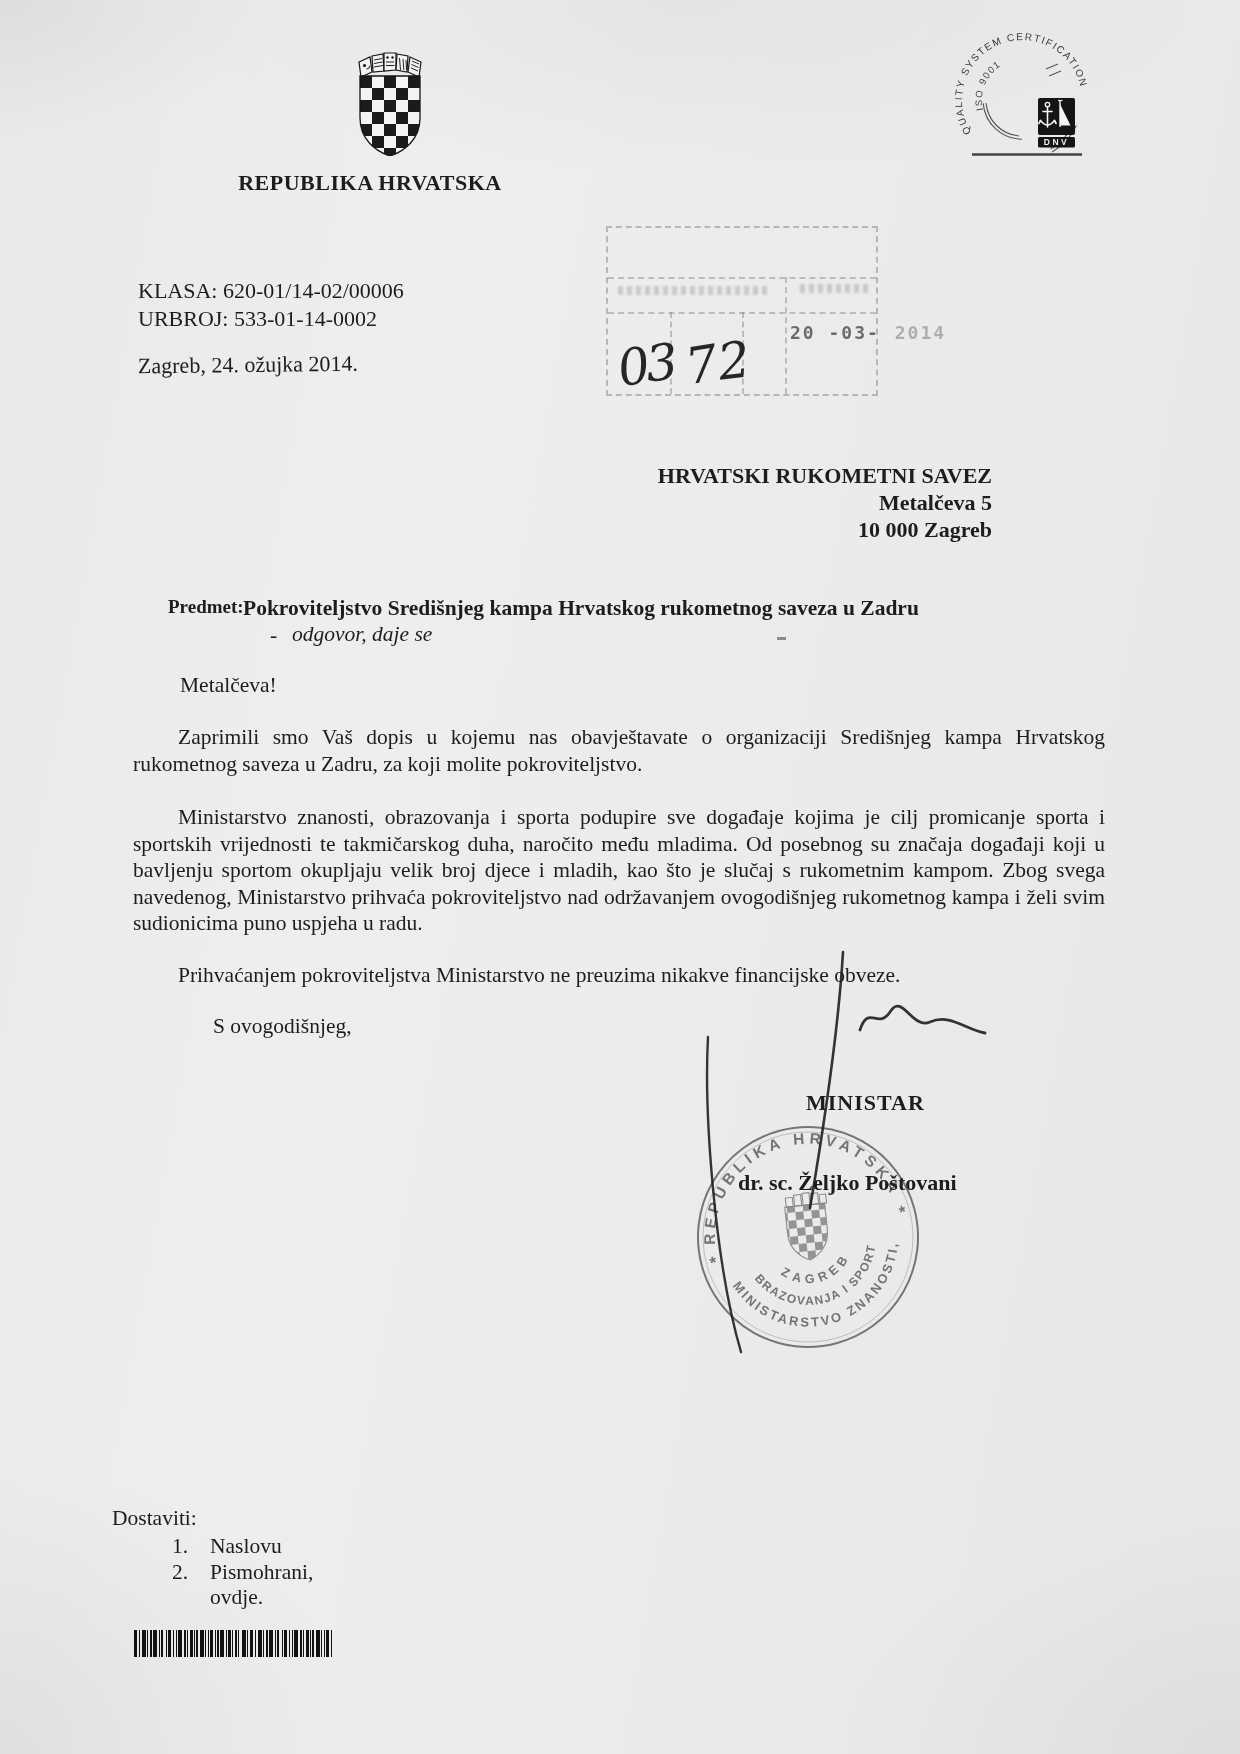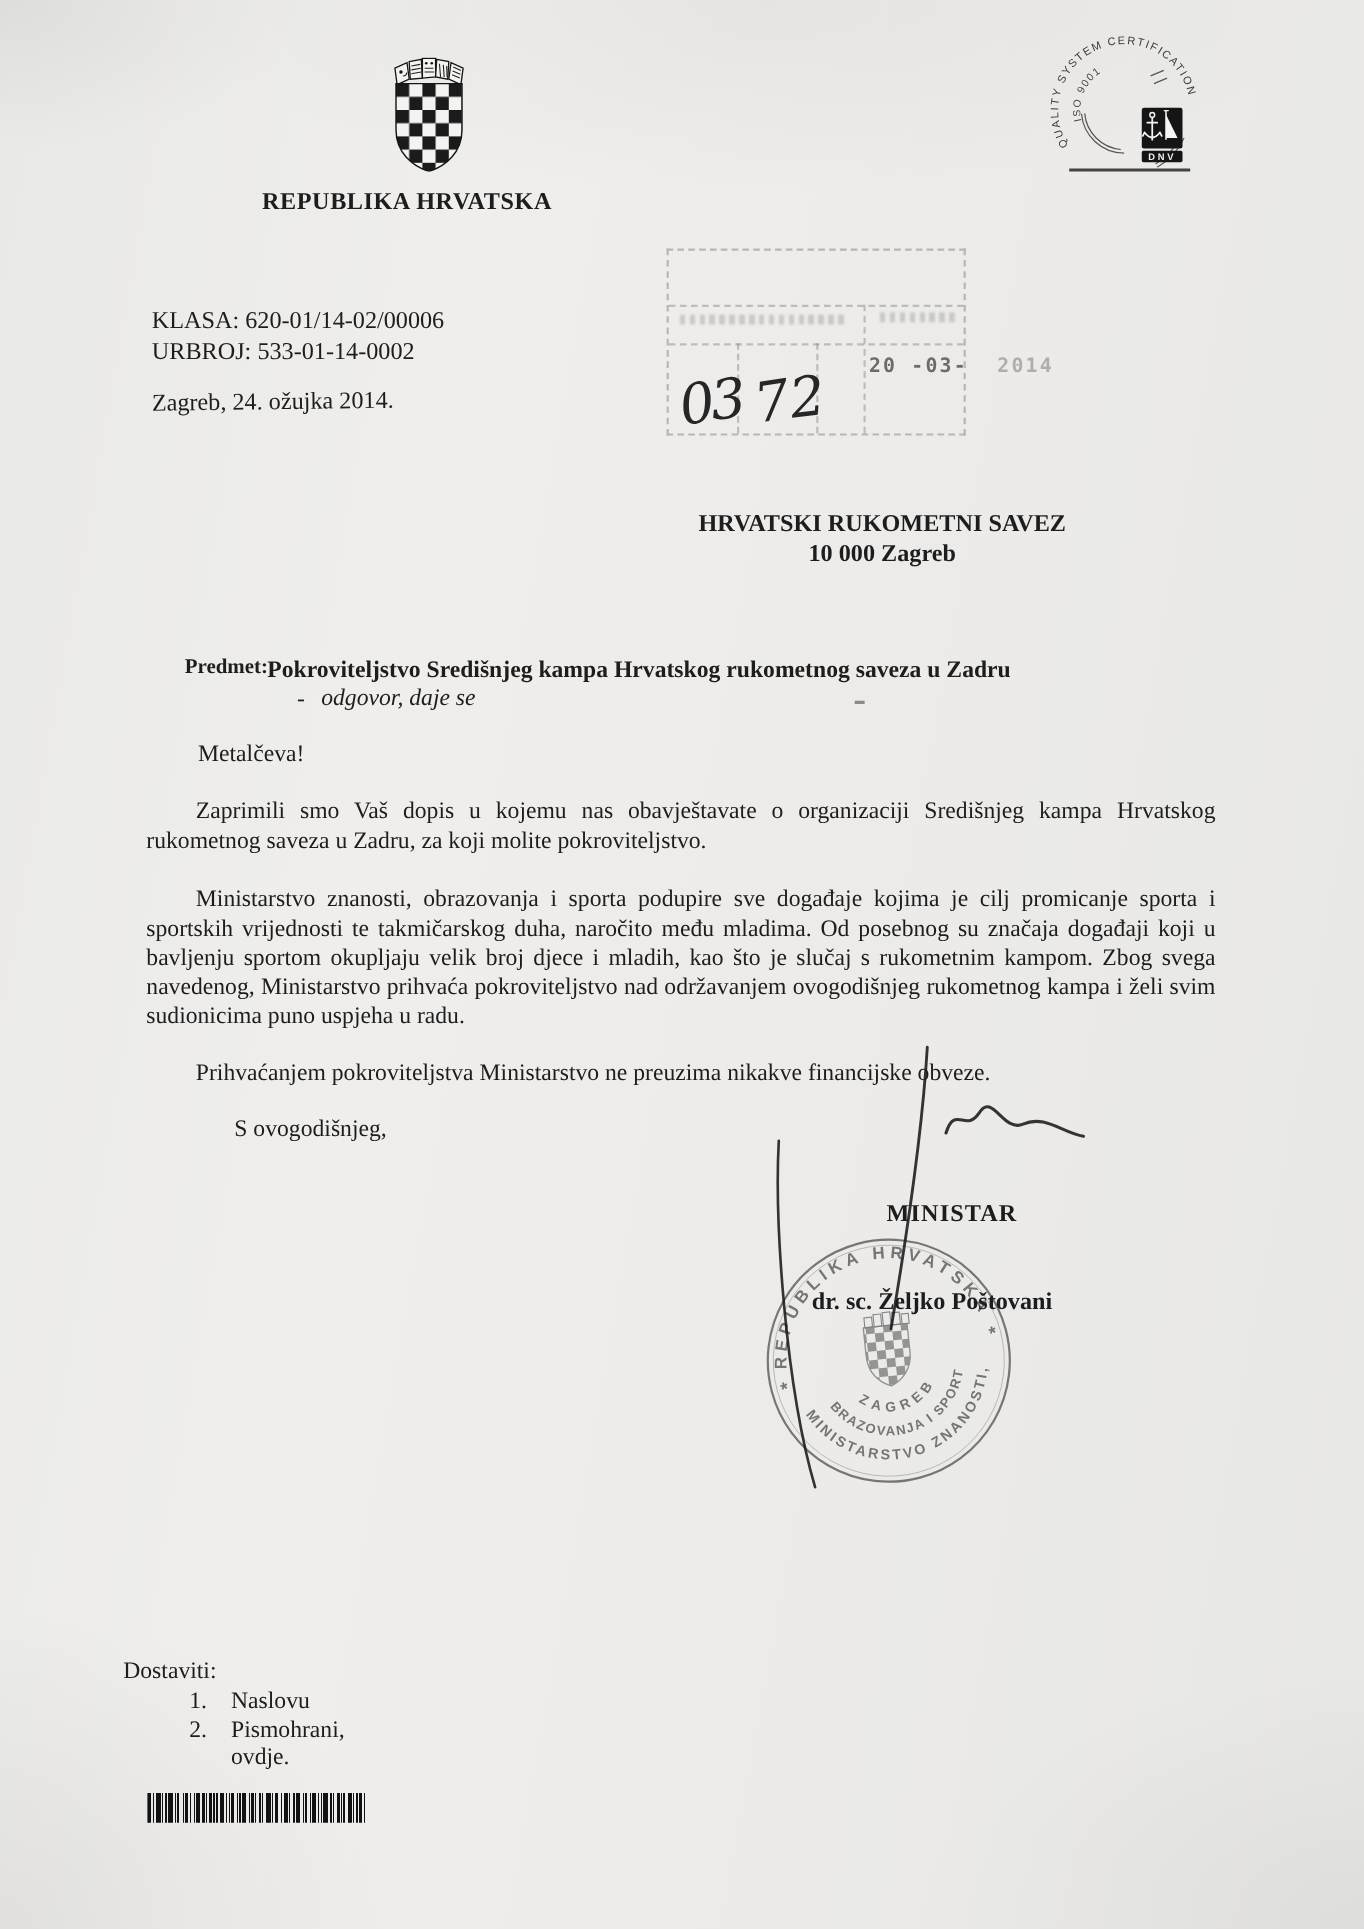--- a/index.html
+++ b/index.html
@@ -24,24 +24,24 @@
   
   .rstamp{left:606px;top:226px;width:268px;height:166px;border:2px dashed rgba(130,130,130,.5);}
   .rstamp .hline{position:absolute;left:0;width:100%;border-top:2px dashed rgba(130,130,130,.45);}
   .rstamp .vline{position:absolute;border-left:2px dashed rgba(130,130,130,.45);}
   .smudge{position:absolute;height:9px;filter:blur(1.2px);opacity:.5;
     background:repeating-linear-gradient(90deg,rgba(110,110,110,.55) 0 5px,transparent 5px 9px);}
   .hand-digit{position:absolute;font-family:"DejaVu Serif",serif;font-style:italic;font-weight:500;
     font-size:50px;line-height:1;color:#262626;}
   .date-stamp{position:absolute;font-family:"DejaVu Sans Mono",monospace;font-weight:bold;
     font-size:18px;letter-spacing:2px;color:#4c4c4c;white-space:nowrap;}
-  .date-stamp .year{opacity:.38;margin-left:14px;}
+  .date-stamp .year{opacity:.38;margin-left:2px;}
   .date-stamp .pre{opacity:.8;}
   
-  .recipient{left:612px;top:462px;width:380px;text-align:center;font-weight:bold;}
+  .recipient{left:612px;top:462px;width:380px;text-align:right;font-weight:bold;}
   .recipient div{font-size:22px;line-height:27px;}
   
   .subject-label{left:168px;top:596px;font-size:19px;font-weight:bold;}
   .subject-title{left:243px;top:596px;width:810px;font-size:21.5px;font-weight:bold;}
   .subject-dash{left:270px;top:623px;font-size:21.5px;}
   .subject-sub{left:292px;top:622px;font-size:21.5px;font-style:italic;}
   .stray-dash{left:777px;top:637px;width:9px;height:2.5px;background:#3c3c3c;opacity:.55;}
   
   .para{left:133px;width:972px;text-align:justify;}
   .indent{text-indent:45px;}
@@ -157,20 +157,21 @@
     <span class="hand-digit" style="left:78px;top:112px;transform:rotate(-9deg);">7</span>
     <span class="hand-digit" style="left:110px;top:108px;transform:rotate(-7deg);">2</span>
     <div class="date-stamp" style="left:182px;top:94px;">
       <span class="pre">20 -03-</span>
       <span class="year">2014</span>
     </div>
   </div>
 
   <div class="abs recipient">
     <div>HRVATSKI RUKOMETNI SAVEZ</div>
+    <div>Metalčeva 5</div>
     <div>10 000 Zagreb</div>
   </div>
 
   <div class="abs subject-label">Predmet:</div>
   <div class="abs subject-title">Pokroviteljstvo Središnjeg kampa Hrvatskog rukometnog saveza u Zadru</div>
   <div class="abs subject-dash">-</div>
   <div class="abs subject-sub">odgovor, daje se</div>
   <div class="abs stray-dash"></div>
 
   <div class="abs serif22" style="left:180px;top:672px;">Metalčeva!</div>

